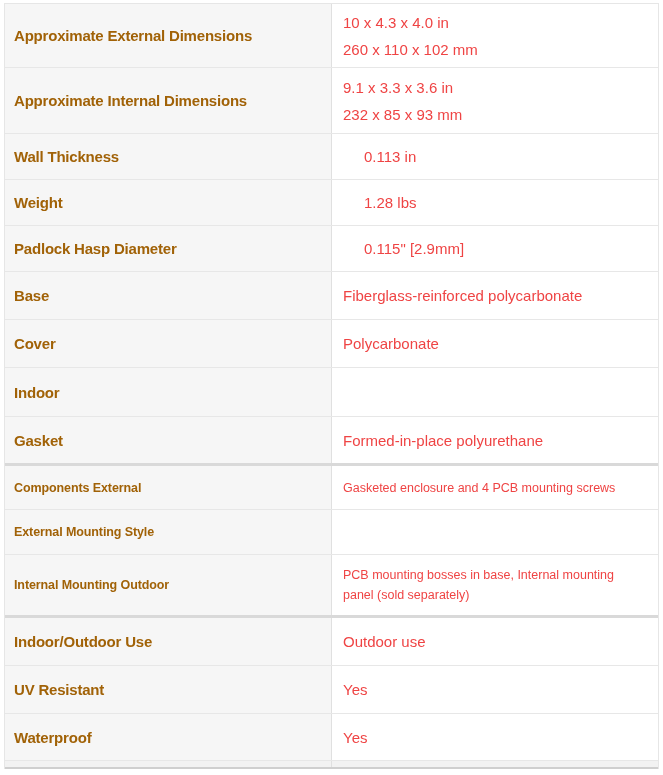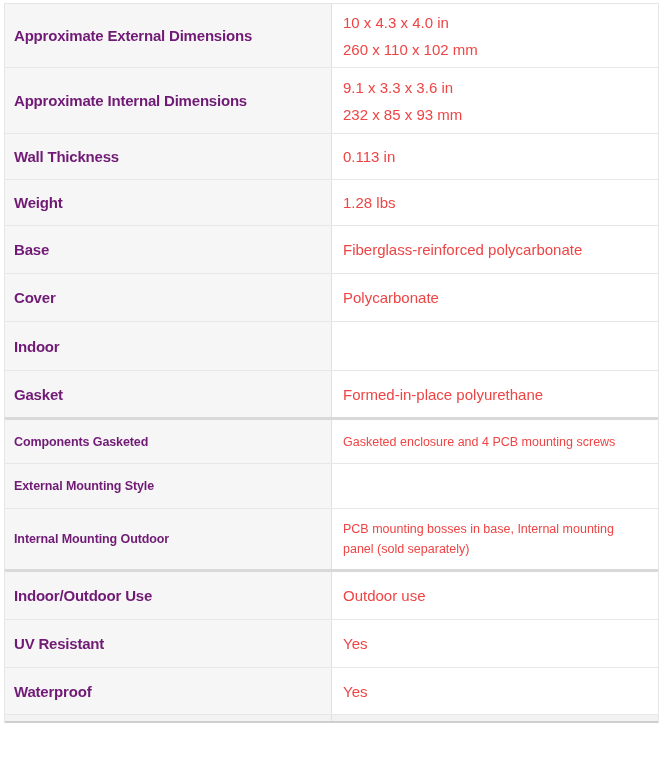--- a/index.html
+++ b/index.html
@@ -29,21 +29,21 @@
   }
   .cell.label {
     width: 327px;
     flex: 0 0 327px;
     background: #f6f6f6;
     border-right: 1px solid #e0e0e0;
     padding: 6px 10px 6px 9px;
     font-weight: 700;
     font-size: 15px;
     letter-spacing: -0.2px;
-    color: #701a75;
+    color: #a16207;
   }
   .cell.value {
     flex: 1;
     background: #ffffff;
     padding: 6px 14px 6px 11px;
     font-size: 15px;
     color: #ef4444;
     line-height: 27px;
     white-space: pre-line;
   }
@@ -58,21 +58,21 @@
   .trow.section-end { border-bottom: 3px solid #d9d9d9; }
   .trow.cutoff {
     background: #f2f2f2;
     border-bottom: 2px solid #cfcfcf;
   }
   .trow.cutoff .cell.label,
   .trow.cutoff .cell.value { background: transparent; padding: 0; }
   
   .h64 { height: 64px; }
   .h66 { height: 66px; }
-  .h46 { height: 46px; }
+  .h46 { height: 46px; gap: 21px; }
   .h48 { height: 48px; }
   .h49 { height: 49px; }
   .h44 { height: 44px; }
   .h45 { height: 45px; }
   .h63 { height: 63px; }
   .h47 { height: 47px; }
   .h8  { height: 8px;  }
 </style>
 </head>
 <body>
@@ -94,20 +94,24 @@
   <div class="trow h46">
     <div class="cell label">Wall Thickness</div>
     <div class="cell value">0.113 in</div>
   </div>
 
   <div class="trow h46">
     <div class="cell label">Weight</div>
     <div class="cell value">1.28 lbs</div>
   </div>
 
+  <div class="trow h46">
+    <div class="cell label">Padlock Hasp Diameter</div>
+    <div class="cell value">0.115" [2.9mm]</div>
+  </div>
 
   <div class="trow h48">
     <div class="cell label">Base</div>
     <div class="cell value">Fiberglass-reinforced polycarbonate</div>
   </div>
 
   <div class="trow h48">
     <div class="cell label">Cover</div>
     <div class="cell value">Polycarbonate</div>
   </div>
@@ -115,21 +119,21 @@
   <div class="trow h49">
     <div class="cell label">Indoor</div>
   </div>
 
   <div class="trow h49 section-end">
     <div class="cell label">Gasket</div>
     <div class="cell value">Formed-in-place polyurethane</div>
   </div>
 
   <div class="trow h44 small">
-    <div class="cell label">Components Gasketed</div>
+    <div class="cell label">Components External</div>
     <div class="cell value">Gasketed enclosure and 4 PCB mounting screws</div>
   </div>
 
   <div class="trow h45 small">
     <div class="cell label">External Mounting Style</div>
   </div>
 
   <div class="trow h63 small section-end">
     <div class="cell label">Internal Mounting Outdoor</div>
     <div class="cell value">PCB mounting bosses in base, Internal mounting panel (sold separately)</div>

